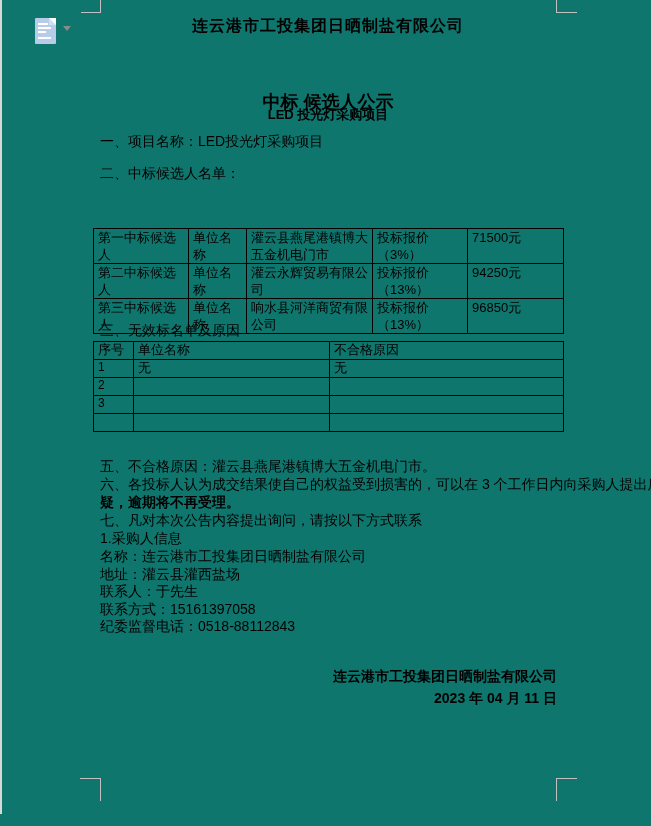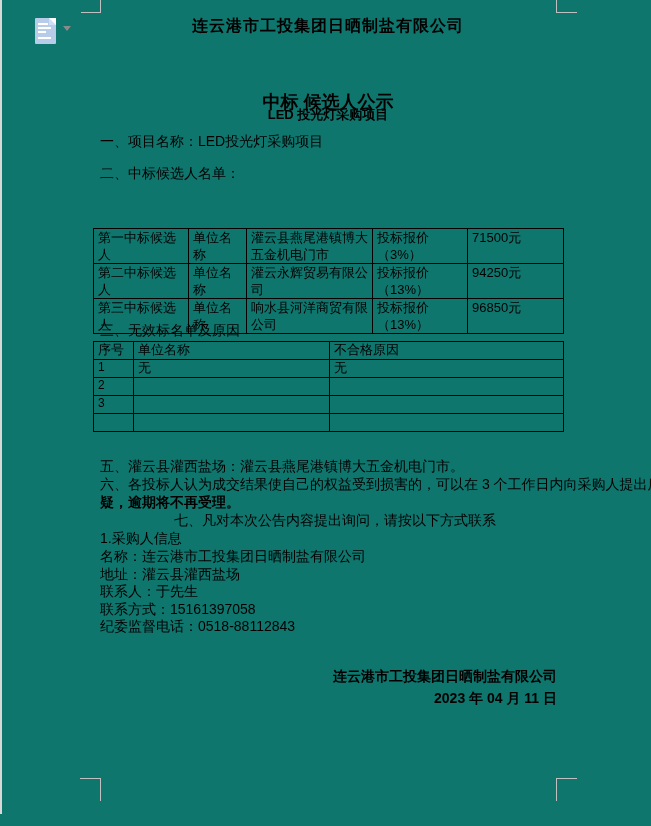--- a/index.html
+++ b/index.html
@@ -150,24 +150,24 @@
       <td></td>
     </tr>
     <tr>
       <td class="num-cell"></td>
       <td></td>
       <td></td>
     </tr>
   </tbody>
     </table>
 
-  <div class="abs body-line" style="top:458px;">五、灌云县灌西盐场：灌云县燕尾港镇博大五金机电门市。</div>
+  <div class="abs body-line" style="top:458px;">五、不合格原因：灌云县燕尾港镇博大五金机电门市。</div>
   <div class="abs body-line" style="top:476px;">六、各投标人认为成交结果使自己的权益受到损害的，可以在 3 个工作日内向采购人提出质</div>
   <div class="abs body-line" style="top:494px;font-weight:bold;">疑，逾期将不再受理。</div>
-  <div class="abs body-line" style="top:512px;text-align:center;">七、凡对本次公告内容提出询问，请按以下方式联系</div>
+  <div class="abs body-line" style="top:512px;">七、凡对本次公告内容提出询问，请按以下方式联系</div>
   <div class="abs body-line" style="top:530px;">1.采购人信息</div>
   <div class="abs body-line" style="top:548px;">名称：连云港市工投集团日晒制盐有限公司</div>
   <div class="abs body-line" style="top:566px;">地址：灌云县灌西盐场</div>
   <div class="abs body-line" style="top:583px;">联系人：于先生</div>
   <div class="abs body-line" style="top:601px;">联系方式：15161397058</div>
   <div class="abs body-line" style="top:618px;">纪委监督电话：0518-88112843</div>
 
   <div class="abs sig" style="top:668px;">连云港市工投集团日晒制盐有限公司</div>
   <div class="abs sig" style="top:690px;">2023 年 04 月 11 日</div>
 

